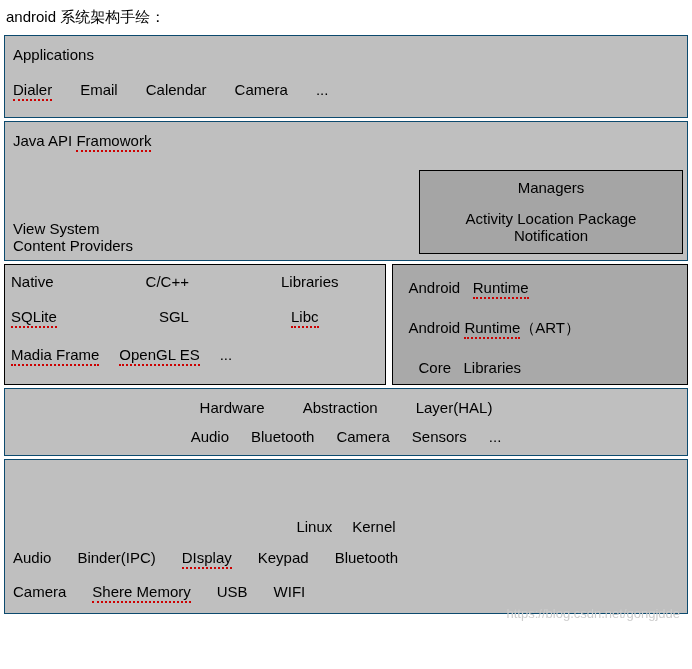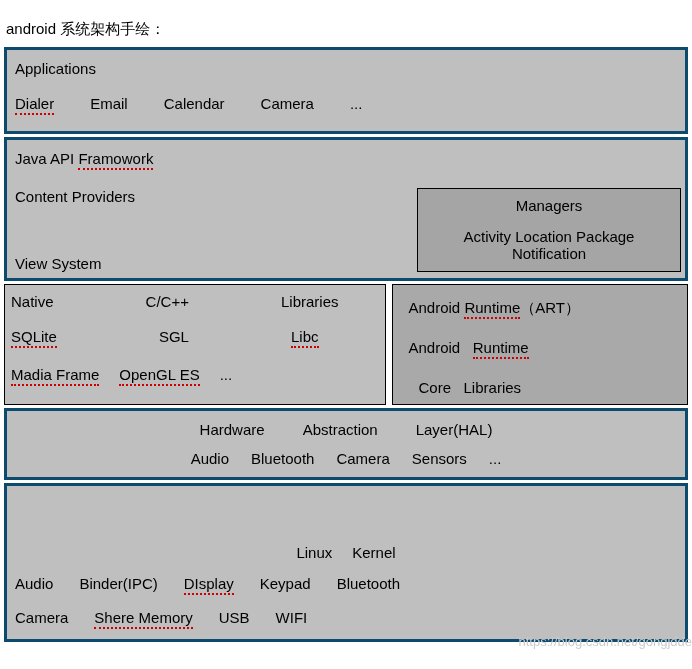--- a/index.html
+++ b/index.html
@@ -5,29 +5,29 @@
     * { box-sizing: border-box; margin: 0; padding: 0; }
     body {
       font-family: "Microsoft YaHei", Arial, sans-serif;
       font-size: 15px;
       color: #000;
       background: #fff;
       width: 692px;
       padding: 4px 4px 8px 4px;
       position: relative;
     }
-    .title { margin: 16px 0 8px 2px; }
+    .title { margin: 4px 0 8px 2px; }
     .layer {
       background: #bfbfbf;
-      border: 3px solid #0c4a6e;
+      border: 1px solid #0c4a6e;
       margin: 3px 0;
       padding: 10px 8px;
     }
     .layer-title { margin-bottom: 18px; }
-    .row { display: flex; gap: 36px; margin: 6px 0; }
+    .row { display: flex; gap: 28px; margin: 6px 0; }
     .framework-container { display: flex; }
     .framework-left { flex: 1; display: flex; flex-direction: column; justify-content: space-between; padding-right: 10px; }
     .framework-right {
       background: #a5a5a5;
       border: 1px solid #000;
       width: 264px;
       padding: 8px 8px;
       margin-right: -4px;
     }
     .framework-right .mgr-title { text-align: center; margin-bottom: 14px; }
@@ -50,21 +50,21 @@
     .lib-row { display: flex; justify-content: space-between; margin-bottom: 18px; padding-right: 40px; }
     .lib-row2 { display: flex; justify-content: space-between; margin-bottom: 18px; padding-right: 60px; }
     .lib-row3 { display: flex; gap: 20px; }
     .center-row { text-align: center; }
     .hal-row { display: flex; justify-content: center; gap: 22px; margin-top: 12px; }
     .kernel-row { display: flex; gap: 26px; margin-top: 14px; }
     .underline-red { border-bottom: 2px dotted #cc0000; display: inline-block; line-height: 1.2; }
     .watermark {
       position: absolute;
       bottom: 4px;
-      right: 0;
+      right: 12px;
       color: #ccc;
       font-size: 13px;
     }
   </style>
 </head>
 <body>
 
 <div class="title">android 系统架构手绘：</div>
 
 <div class="layer">
@@ -77,22 +77,22 @@
     <span>...</span>
   </div>
 </div>
 
 <div class="layer" style="padding-bottom:6px;">
   <div class="layer-title">
     <span>Java API </span><span class="underline-red">Framowork</span>
   </div>
   <div class="framework-container">
     <div class="framework-left">
+      <div style="margin-top:50px;">View System</div>
       <div>Content Providers</div>
-      <div style="margin-top:50px;">View System</div>
     </div>
     <div class="framework-right">
       <div class="mgr-title">Managers</div>
       <div class="mgr-row">Activity Location Package Notification</div>
     </div>
   </div>
 </div>
 
 <div class="split-container">
   <div class="split-left">
@@ -107,25 +107,25 @@
       <span class="underline-red">Libc</span>
     </div>
     <div class="lib-row3">
       <span class="underline-red">Madia Frame</span>
       <span class="underline-red">OpenGL ES</span>
       <span>...</span>
     </div>
   </div>
   <div class="split-right">
     <div class="rt-row">
-      Android <span class="underline-red">Runtime</span>（ART）
+      <span>Android</span>&nbsp;&nbsp;
+      <span class="underline-red">Runtime</span>
     </div>
     <div class="rt-row">
-      <span>Android</span>&nbsp;&nbsp;
-      <span class="underline-red">Runtime</span>
+      Android <span class="underline-red">Runtime</span>（ART）
     </div>
     <div style="padding-left:10px;">
       <span>Core</span>&nbsp;&nbsp;
       <span>Libraries</span>
     </div>
   </div>
 </div>
 
 <div class="layer">
   <div class="center-row" style="display:flex; justify-content:center; gap:38px; padding-left:0;">

